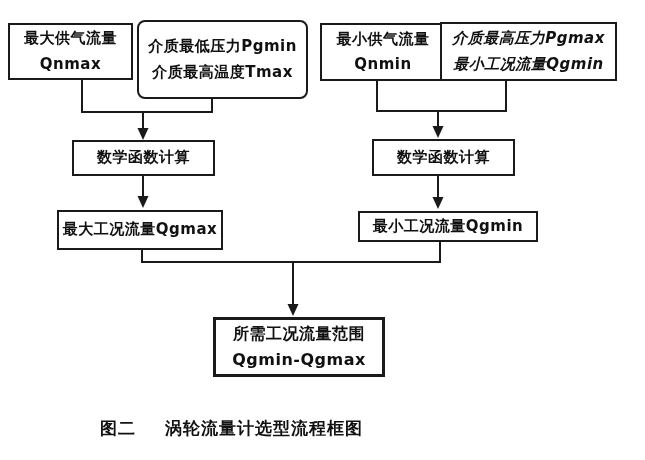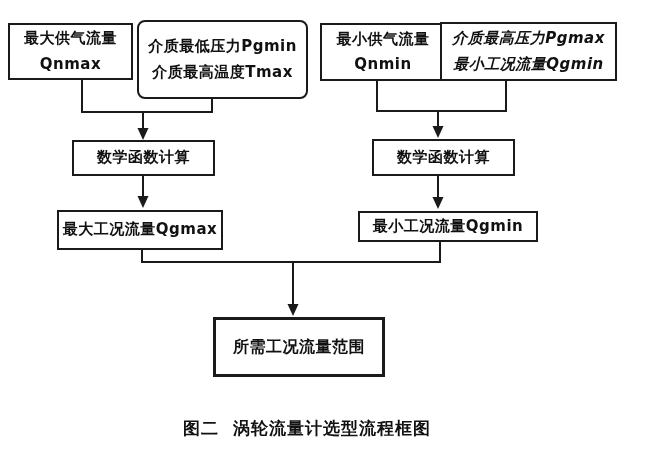--- a/index.html
+++ b/index.html
@@ -42,22 +42,21 @@
   .node.thick {
     border-width: 3px;
     font-size: 16px;
   }
   .caption {
     position: absolute;
     left: 100px;
     top: 417px;
     width: 414px;
     display: flex;
-    justify-content: center;
-    gap: 14px;
+    gap: 29px;
     font-weight: bold;
     font-size: 17px;
     letter-spacing: 1px;
     color: #111111;
   }
 </style>
 </head>
 <body>
 
 <div class="canvas">
@@ -120,20 +119,21 @@
   <div class="node" style="left:57px; top:210px; width:166px; height:40px;">
     <div>最大工况流量Qgmax</div>
   </div>
 
   <div class="node" style="left:358px; top:211px; width:180px; height:31px;">
     <div>最小工况流量Qgmin</div>
   </div>
 
   <div class="node thick" style="left:213px; top:317px; width:172px; height:60px; line-height:1.6;">
     <div>所需工况流量范围</div>
+    <div>Qgmin-Qgmax</div>
   </div>
 
   <div class="caption">
     <span>图二</span>
     <span>涡轮流量计选型流程框图</span>
   </div>
 
 </div>
 
 </body></html>

